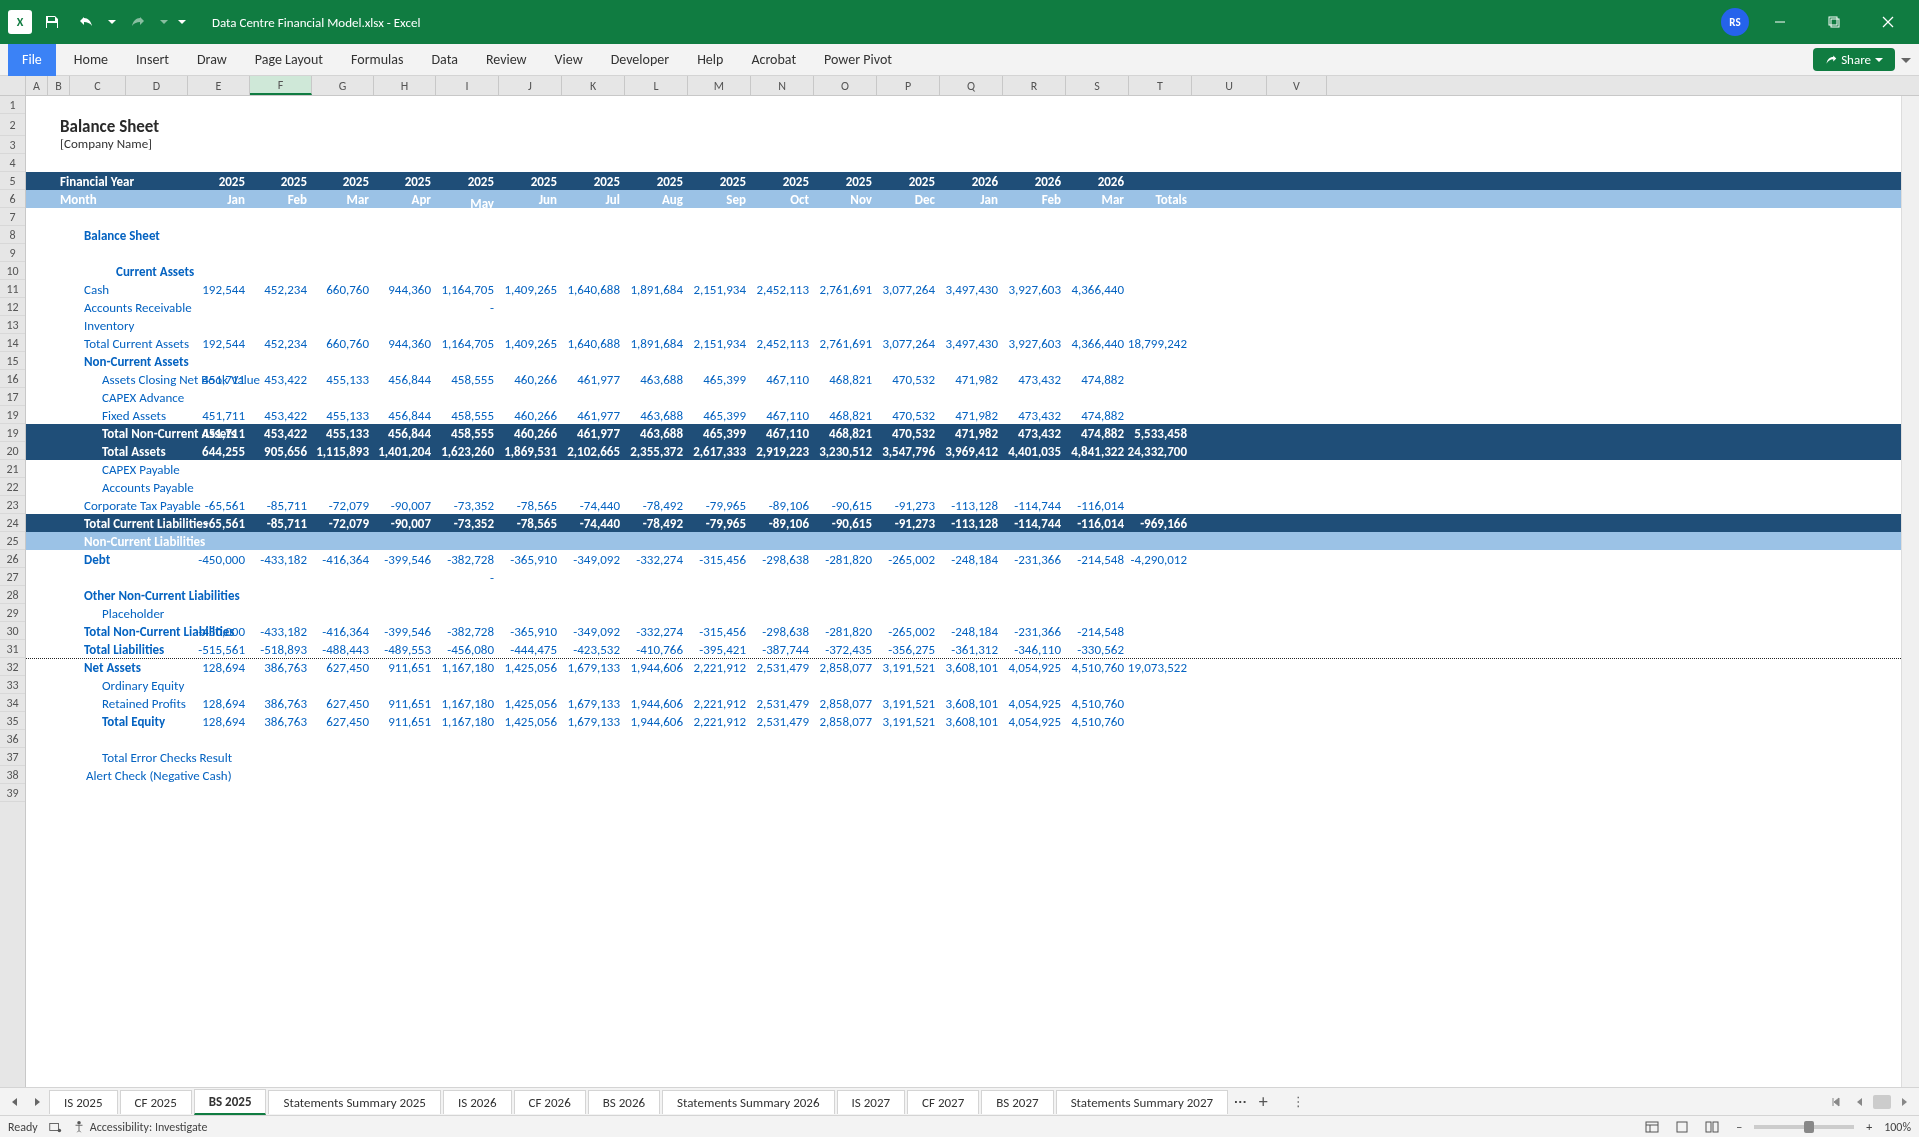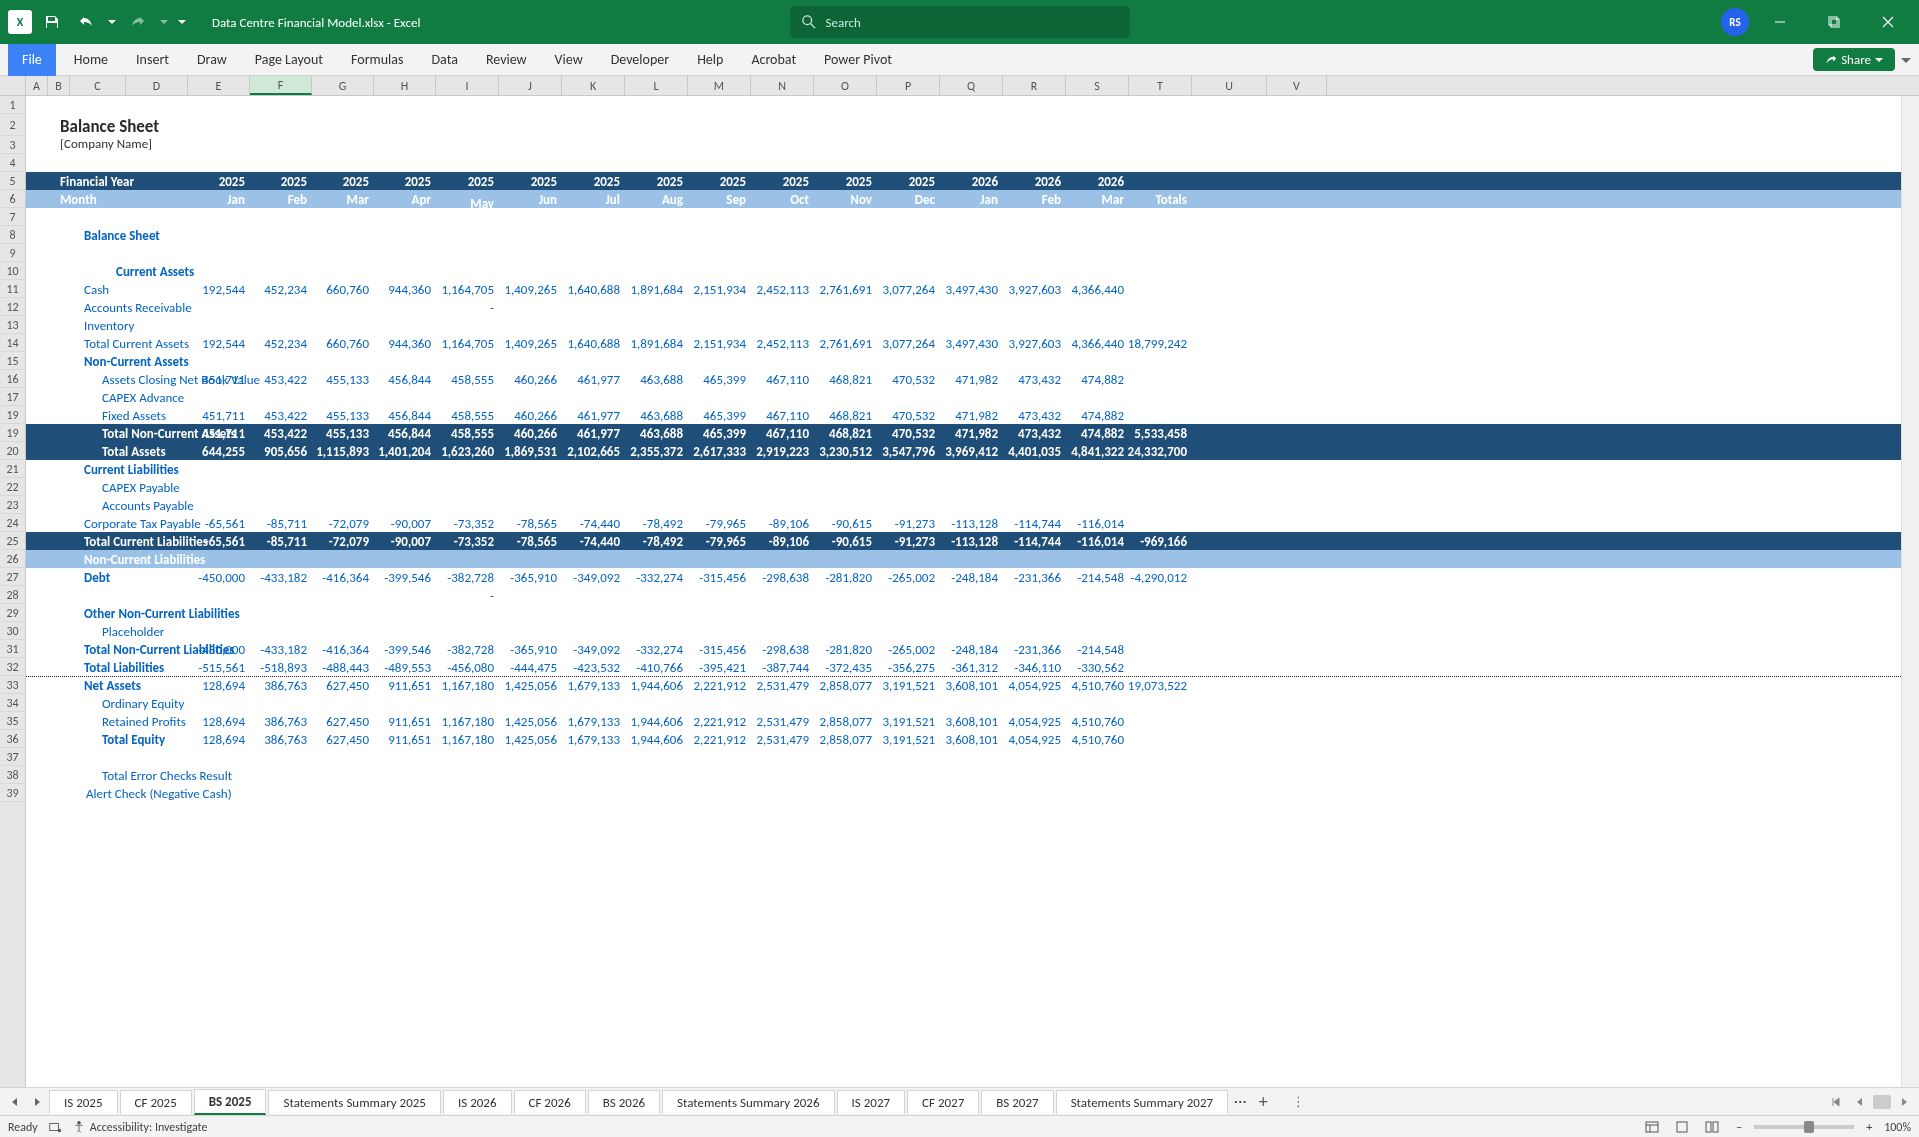--- a/index.html
+++ b/index.html
@@ -96,29 +96,20 @@
           <path fill="#fff" d="M0 2l4 4 4-4z"></path>
         </svg>
       </div>
     <div class="qat-btn" style="width:12px">
         <svg width="8" height="8">
           <path fill="#fff" d="M0 2l4 4 4-4z"></path>
         </svg>
       </div>
   </div>
   <div class="title-text">Data Centre Financial Model.xlsx  -  Excel</div>
-  <div class="search-box">
-    <span class="search-icon">
-        <svg width="14" height="14" viewBox="0 0 16 16">
-          <circle cx="6" cy="6" r="5" fill="none" stroke="#cde8d8" stroke-width="1.5"></circle>
-          <line x1="10" y1="10" x2="15" y2="15" stroke="#cde8d8" stroke-width="1.5"></line>
-        </svg>
-      </span>
-    <span>Search</span>
-  </div>
   <div class="title-right">
     <div class="user-badge">RS</div>
     <div class="win-btn">
         <svg width="12" height="12">
           <line x1="1" y1="6" x2="11" y2="6" stroke="#fff" stroke-width="1"></line>
         </svg>
       </div>
     <div class="win-btn">
         <svg width="12" height="12">
           <rect x="1" y="1" width="8" height="8" fill="none" stroke="#fff"></rect>
@@ -422,23 +413,20 @@
         <div class="cell num bold" style="width: 63px;">2,617,333</div>
         <div class="cell num bold" style="width: 63px;">2,919,223</div>
         <div class="cell num bold" style="width: 63px;">3,230,512</div>
         <div class="cell num bold" style="width: 63px;">3,547,796</div>
         <div class="cell num bold" style="width: 63px;">3,969,412</div>
         <div class="cell num bold" style="width: 63px;">4,401,035</div>
         <div class="cell num bold" style="width: 63px;">4,841,322</div>
         <div class="cell num bold" style="width: 63px;">24,332,700</div>
       </div>
       <div class="row ">
-        <div class="cell label-col blue bold" style="width: 162px; padding-left: 58px;">Current Liabilities</div>
-      </div>
-      <div class="row ">
         <div class="cell label-col blue" style="width: 162px; padding-left: 76px;">CAPEX Payable</div>
       </div>
       <div class="row ">
         <div class="cell label-col blue" style="width: 162px; padding-left: 76px;">Accounts Payable</div>
       </div>
       <div class="row ">
         <div class="cell label-col blue" style="width: 162px; padding-left: 58px;">Corporate Tax Payable</div>
         <div class="cell num blue" style="width: 62px;">-65,561</div>
         <div class="cell num blue" style="width: 62px;">-85,711</div>
         <div class="cell num blue" style="width: 62px;">-72,079</div>

